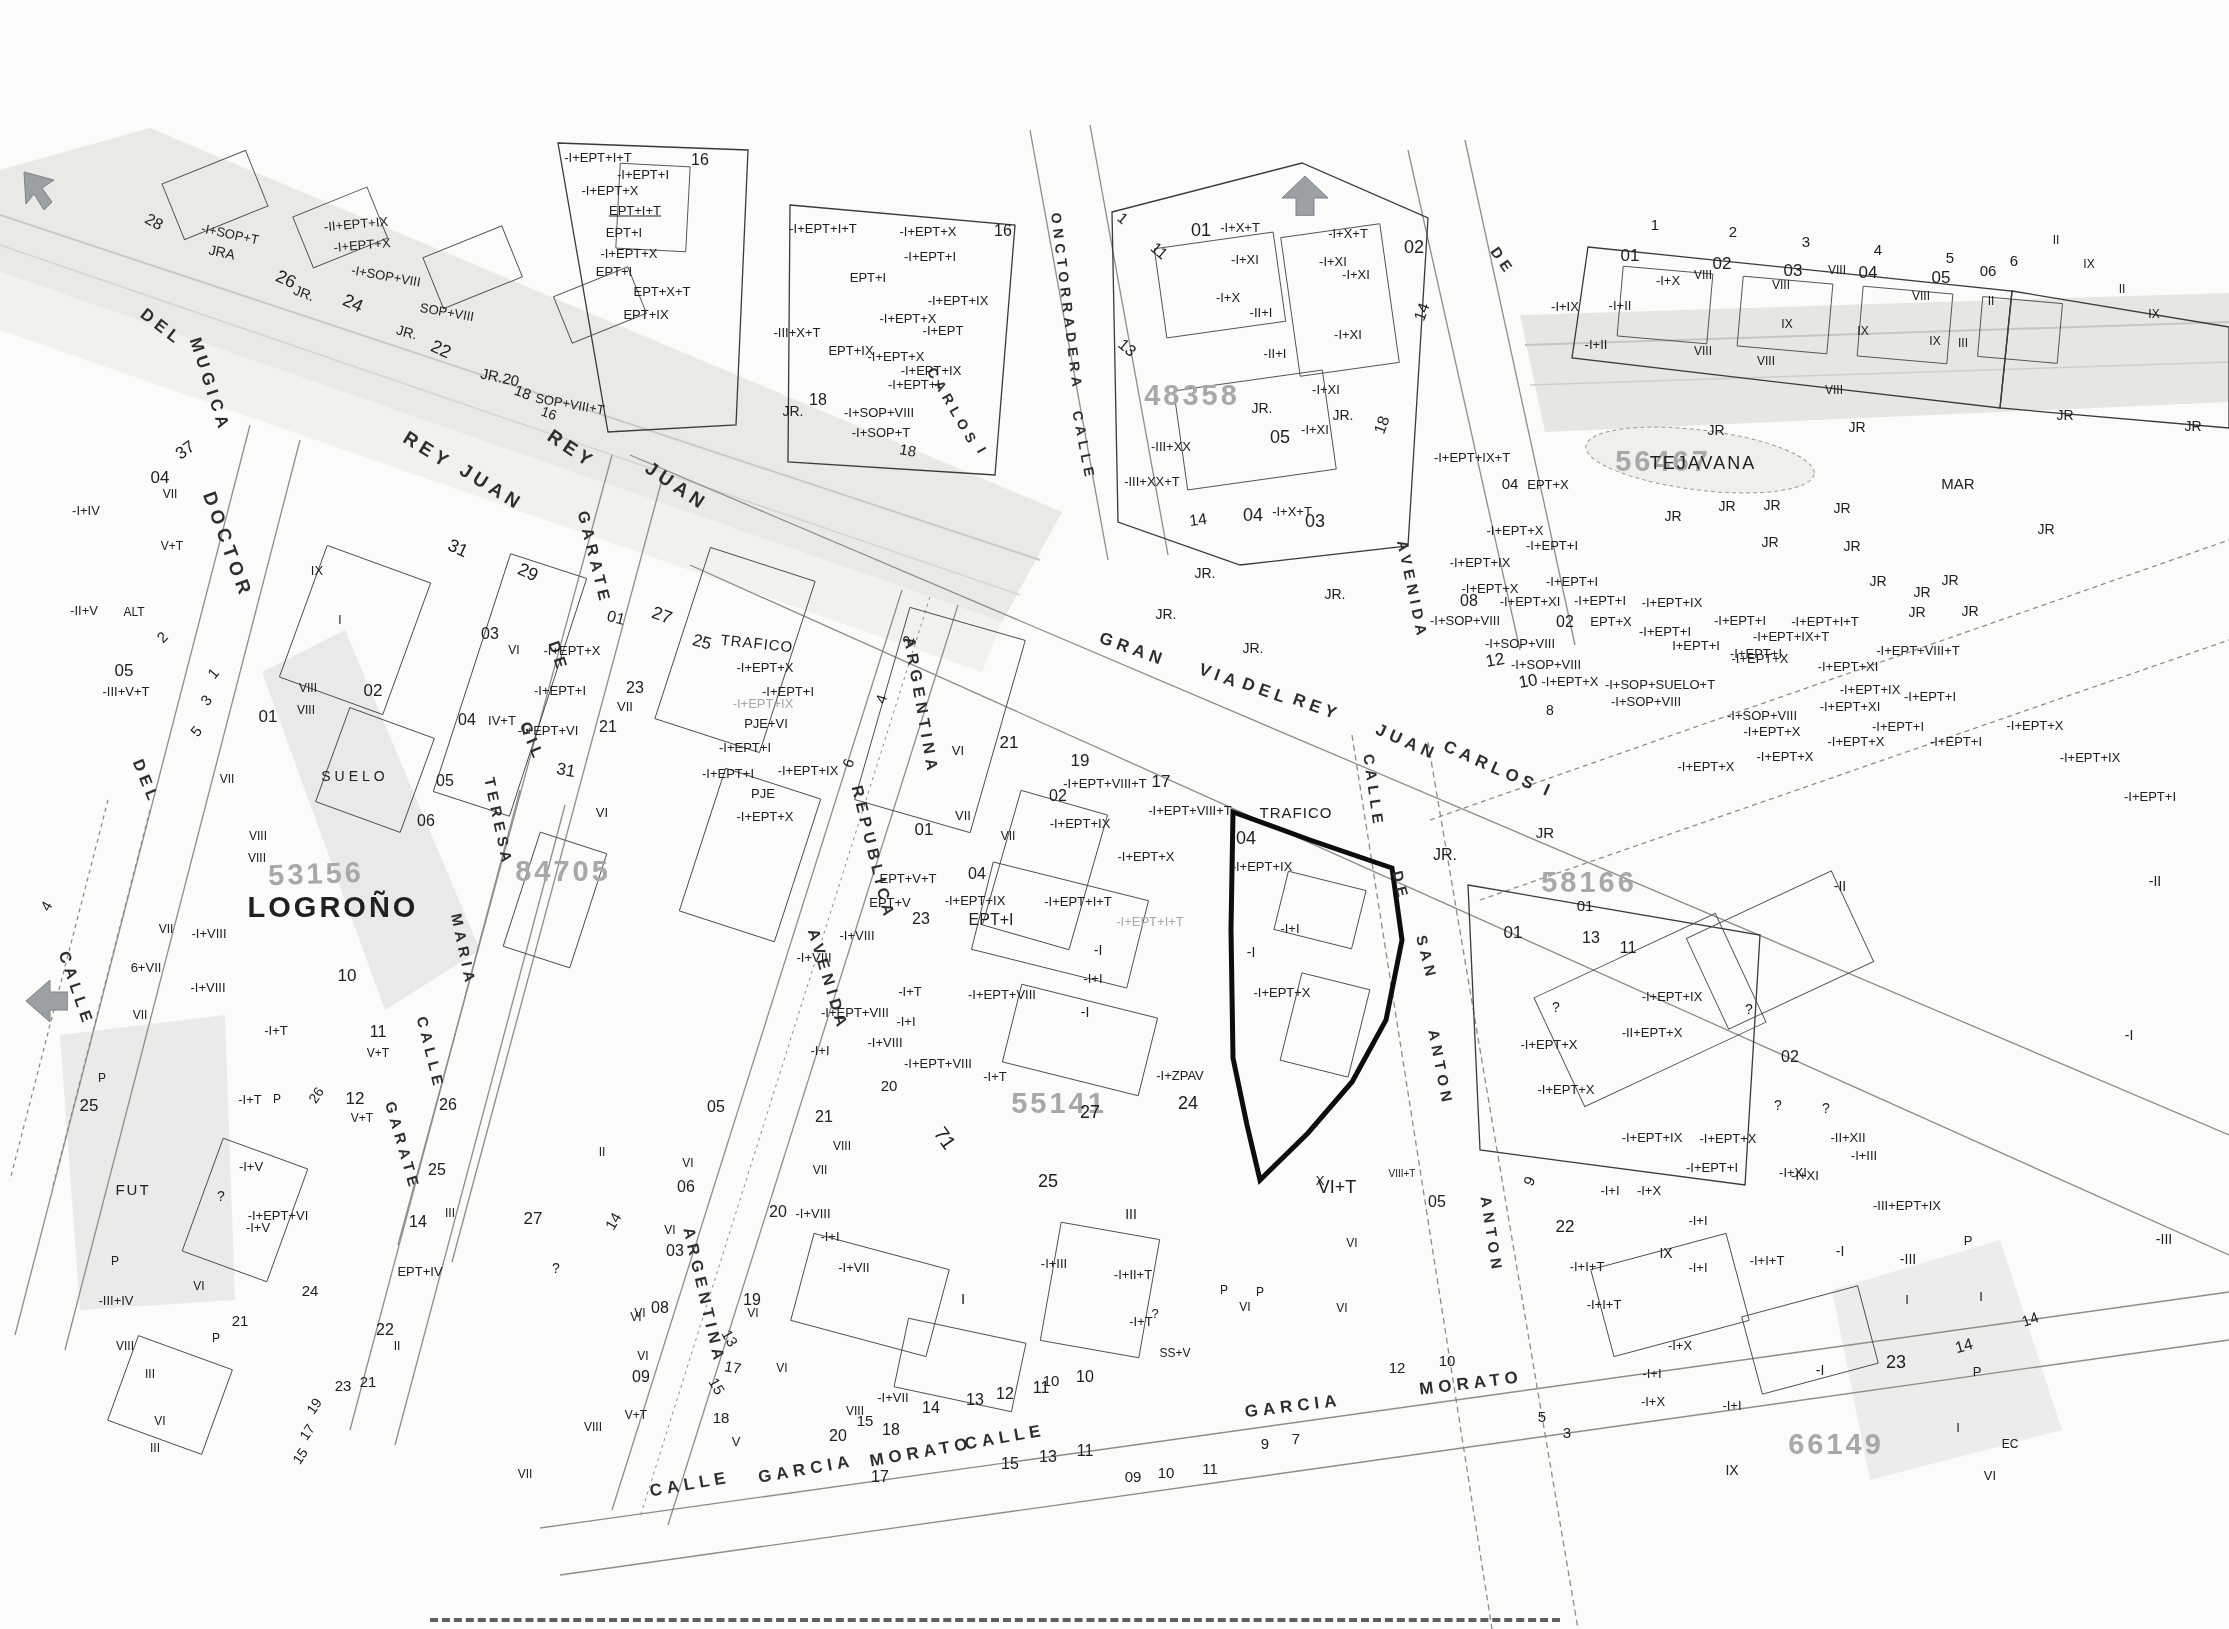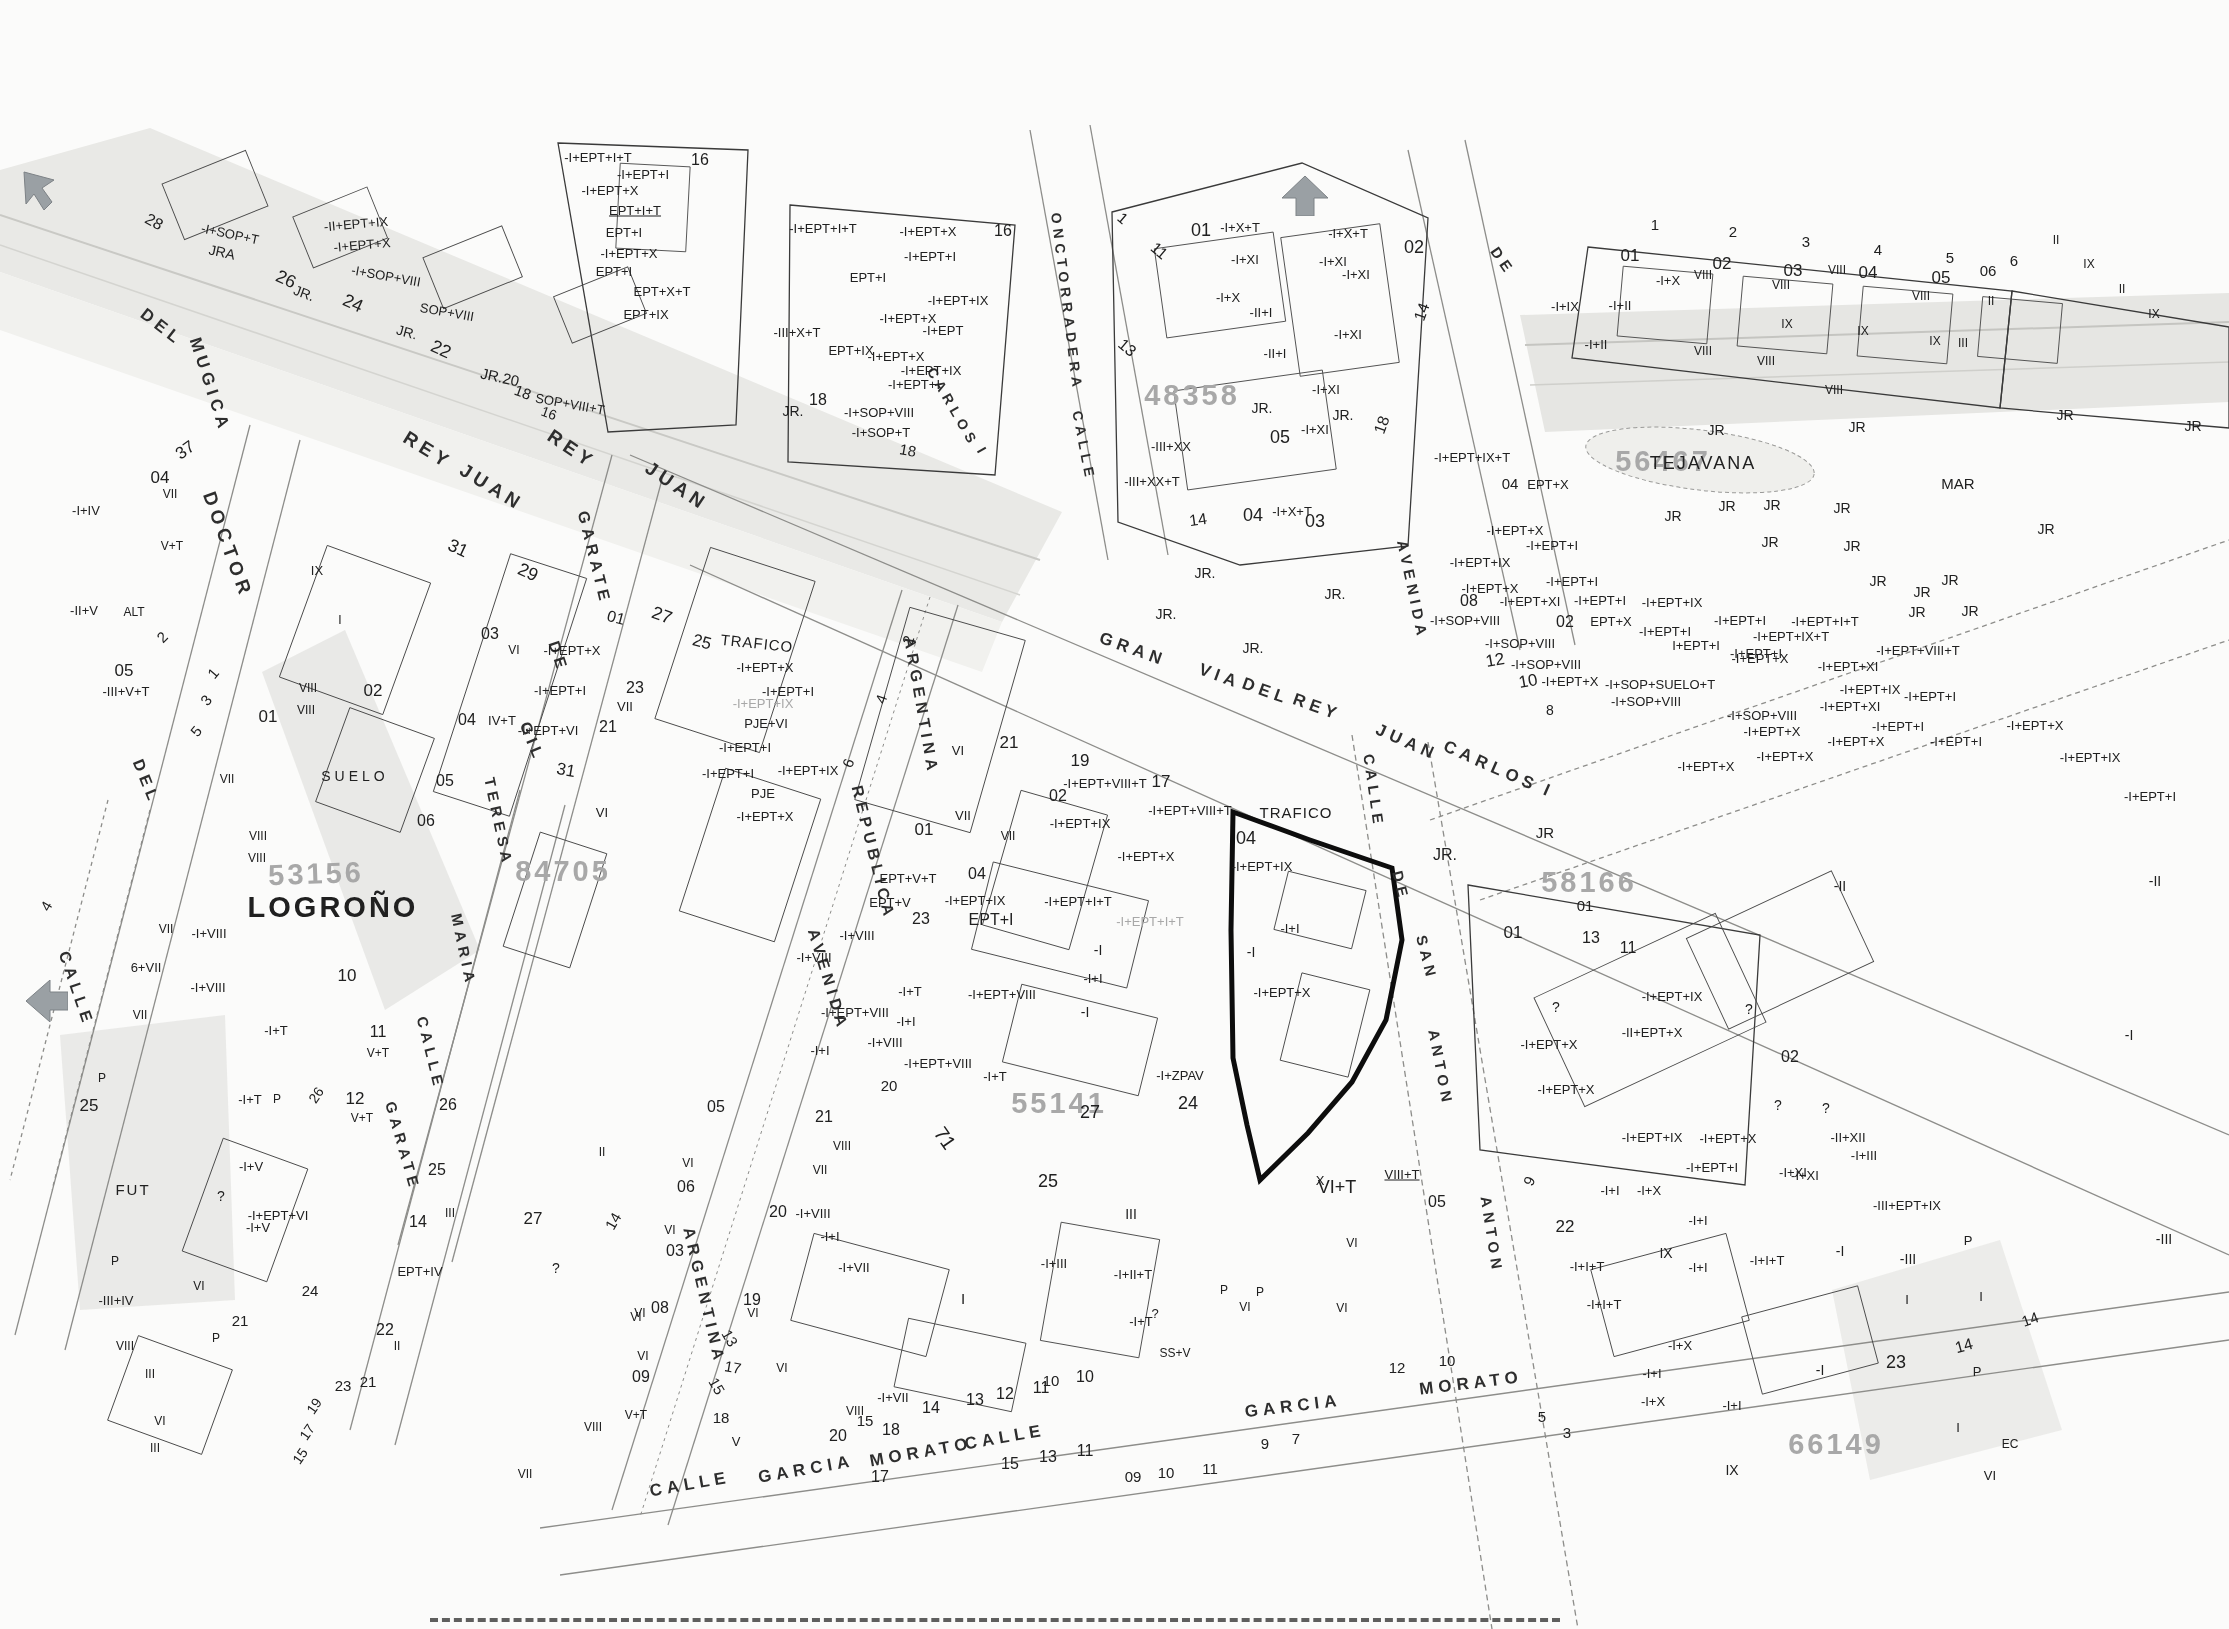--- a/index.html
+++ b/index.html
@@ -306,21 +306,21 @@
       <div class="lbl label" style="left: 1445px; top: 855px; font-size: 16px; --r: 0deg;">JR.</div>
       <div class="lbl label" style="left: 1545px; top: 832px; font-size: 15px; --r: 0deg;">JR</div>
       <div class="lbl label" style="left: 1246px; top: 838px; font-size: 18px; --r: 0deg;">04</div>
       <div class="lbl label" style="left: 1262px; top: 866px; font-size: 13px; --r: 0deg;">-I+EPT+IX</div>
       <div class="lbl label" style="left: 1290px; top: 928px; font-size: 13px; --r: 0deg;">-I+I</div>
       <div class="lbl label" style="left: 1251px; top: 952px; font-size: 14px; --r: 0deg;">-I</div>
       <div class="lbl label" style="left: 1282px; top: 992px; font-size: 13px; --r: 0deg;">-I+EPT+X</div>
       <div class="lbl label" style="left: 1320px; top: 1180px; font-size: 13px; --r: 0deg;">X</div>
       <div class="lbl label" style="left: 1337px; top: 1187px; font-size: 18px; --r: 0deg;">VI+T</div>
       <div class="lbl label" style="left: 1437px; top: 1202px; font-size: 16px; --r: 0deg;">05</div>
-      <div class="lbl label" style="left: 1402px; top: 1174px; font-size: 13px; text-decoration: underline; --r: 0deg;">VIII+T</div>
+      <div class="lbl label" style="left: 1402px; top: 1174px; font-size: 10px; --r: 0deg;">VIII+T</div>
       <div class="lbl label" style="left: 1529px; top: 1181px; font-size: 15px; --r: -65deg;">9</div>
       <div class="lbl label" style="left: 1352px; top: 1243px; font-size: 12px; --r: 0deg;">VI</div>
       <div class="lbl label" style="left: 1224px; top: 1290px; font-size: 12px; --r: 0deg;">P</div>
       <div class="lbl label" style="left: 1260px; top: 1292px; font-size: 12px; --r: 0deg;">P</div>
       <div class="lbl label" style="left: 1245px; top: 1307px; font-size: 12px; --r: 0deg;">VI</div>
       <div class="lbl label" style="left: 1342px; top: 1308px; font-size: 12px; --r: 0deg;">VI</div>
       <div class="lbl label" style="left: 1175px; top: 1353px; font-size: 12px; --r: 0deg;">SS+V</div>
       <div class="lbl label" style="left: 1155px; top: 1313px; font-size: 13px; --r: 0deg;">?</div>
       <div class="lbl label" style="left: 1472px; top: 457px; font-size: 13px; --r: 0deg;">-I+EPT+IX+T</div>
       <div class="lbl label" style="left: 1510px; top: 483px; font-size: 15px; --r: 0deg;">04</div>

